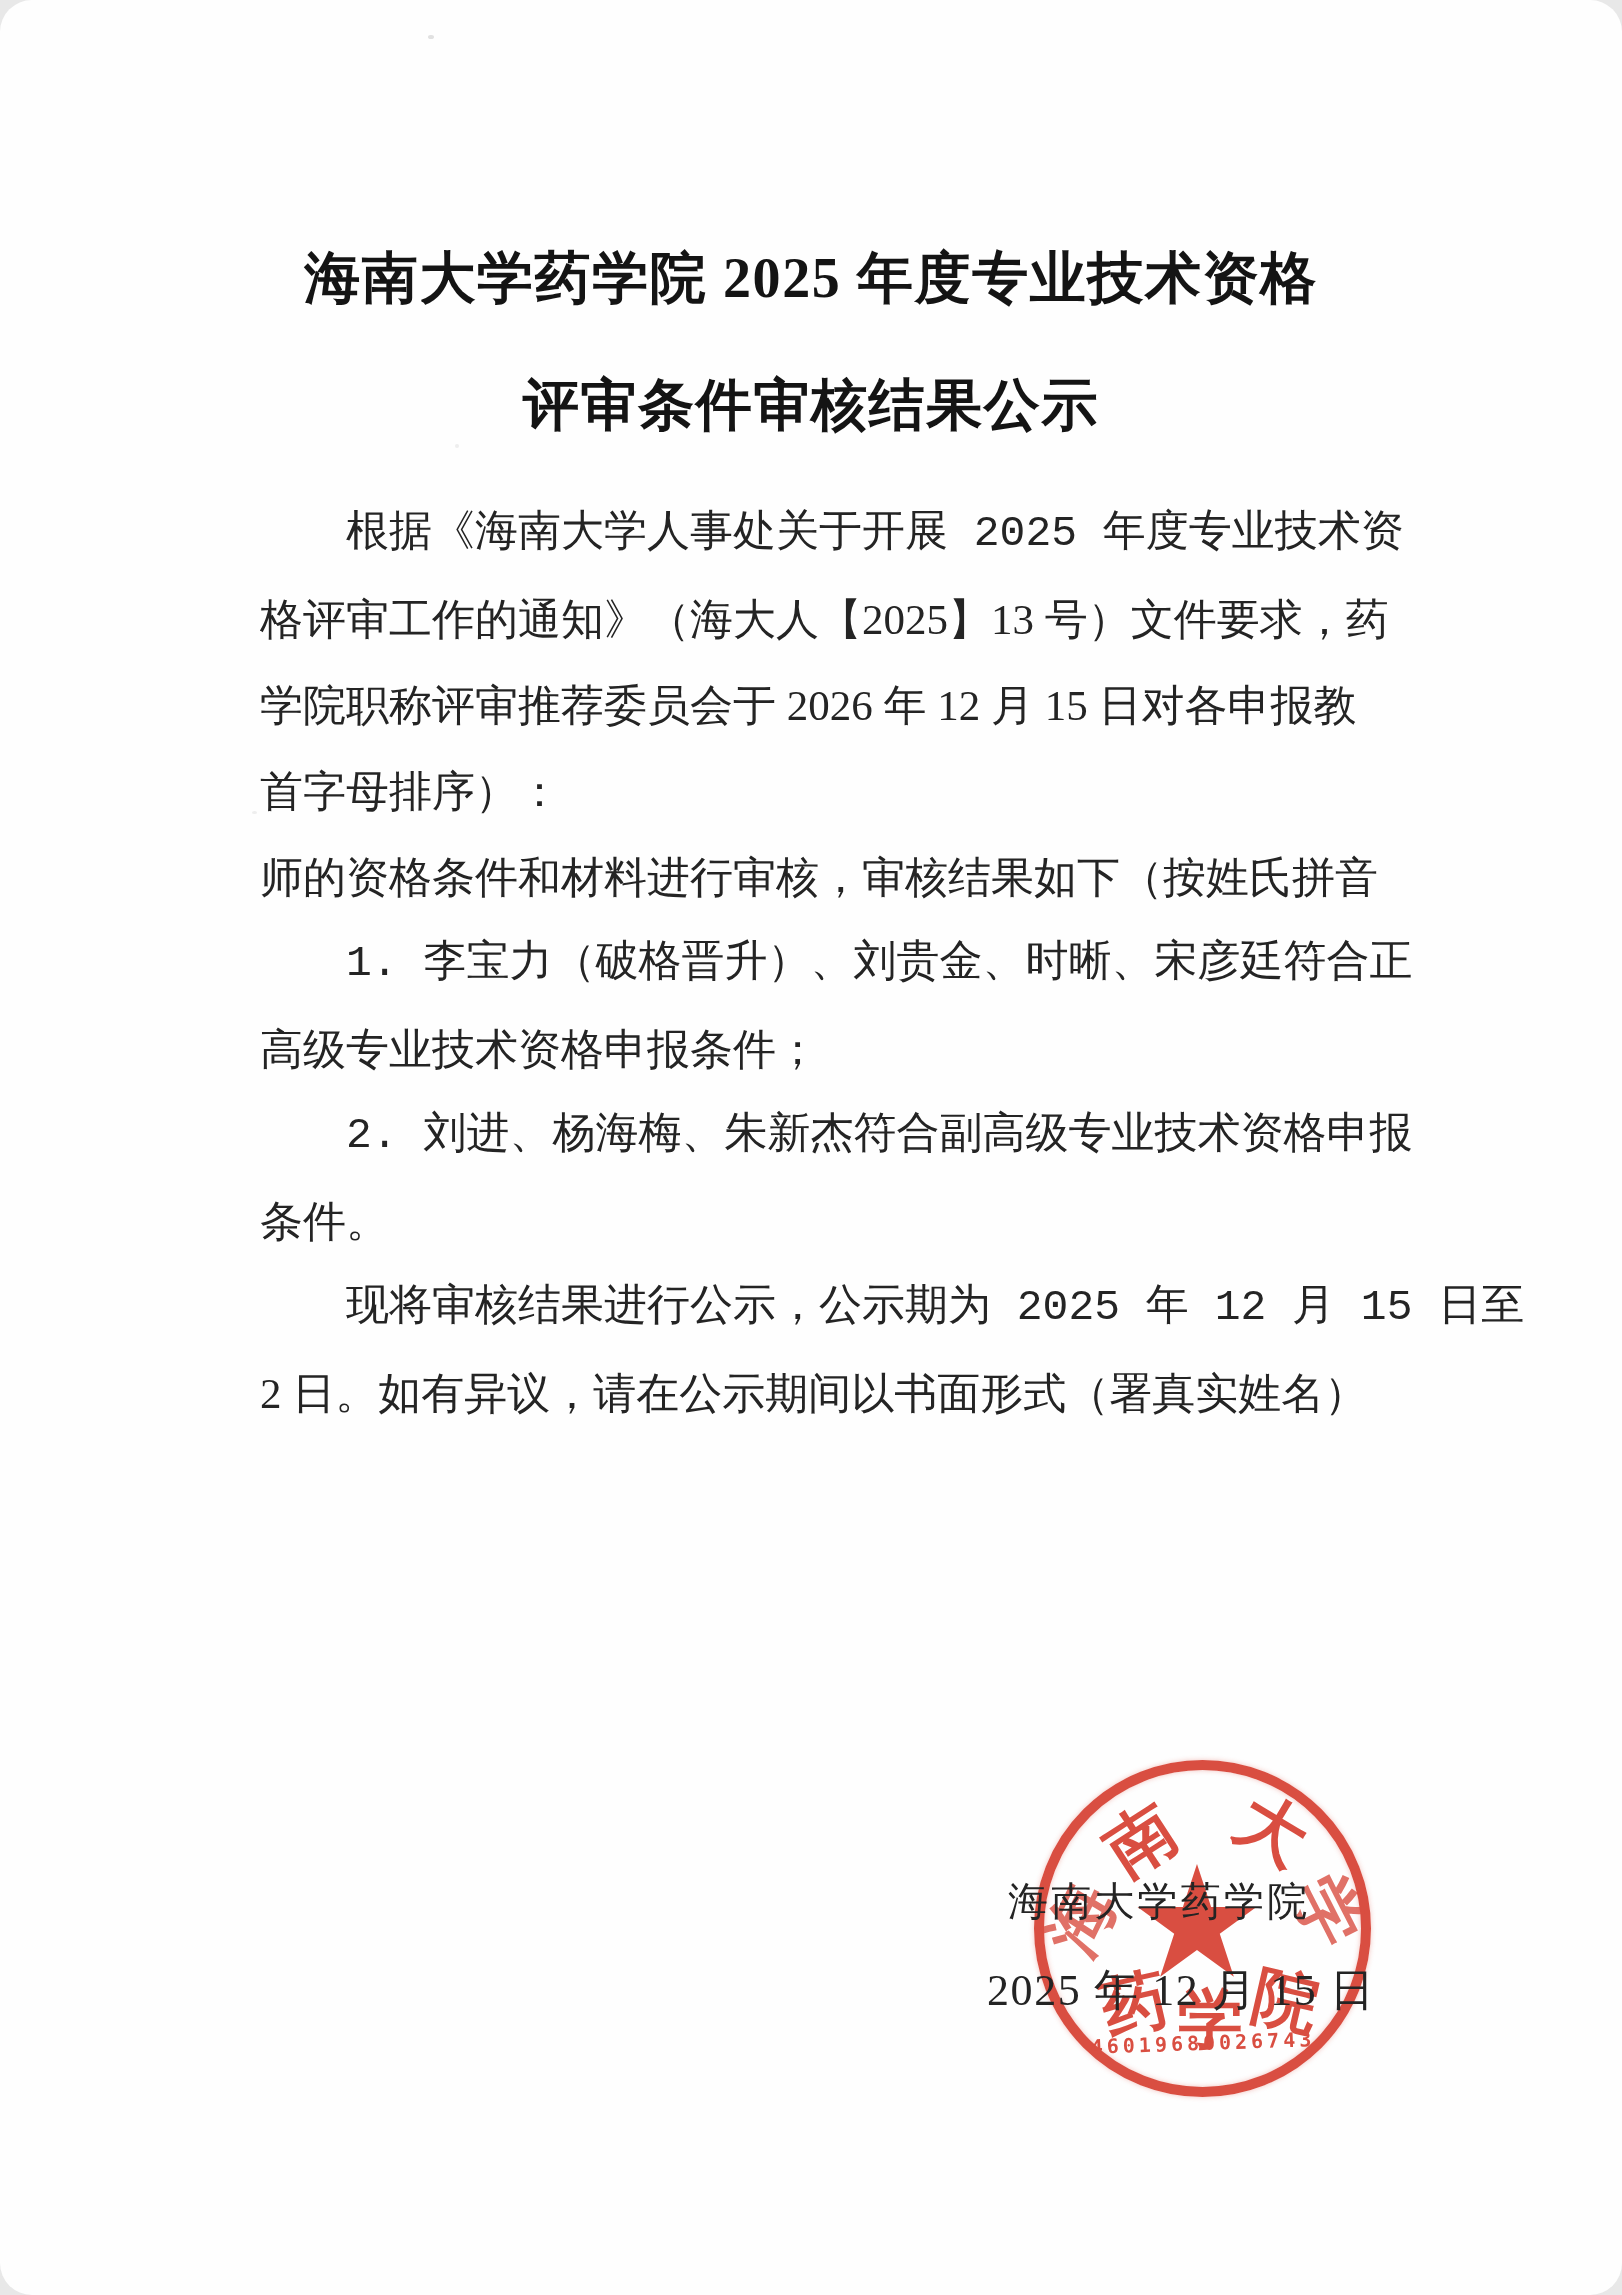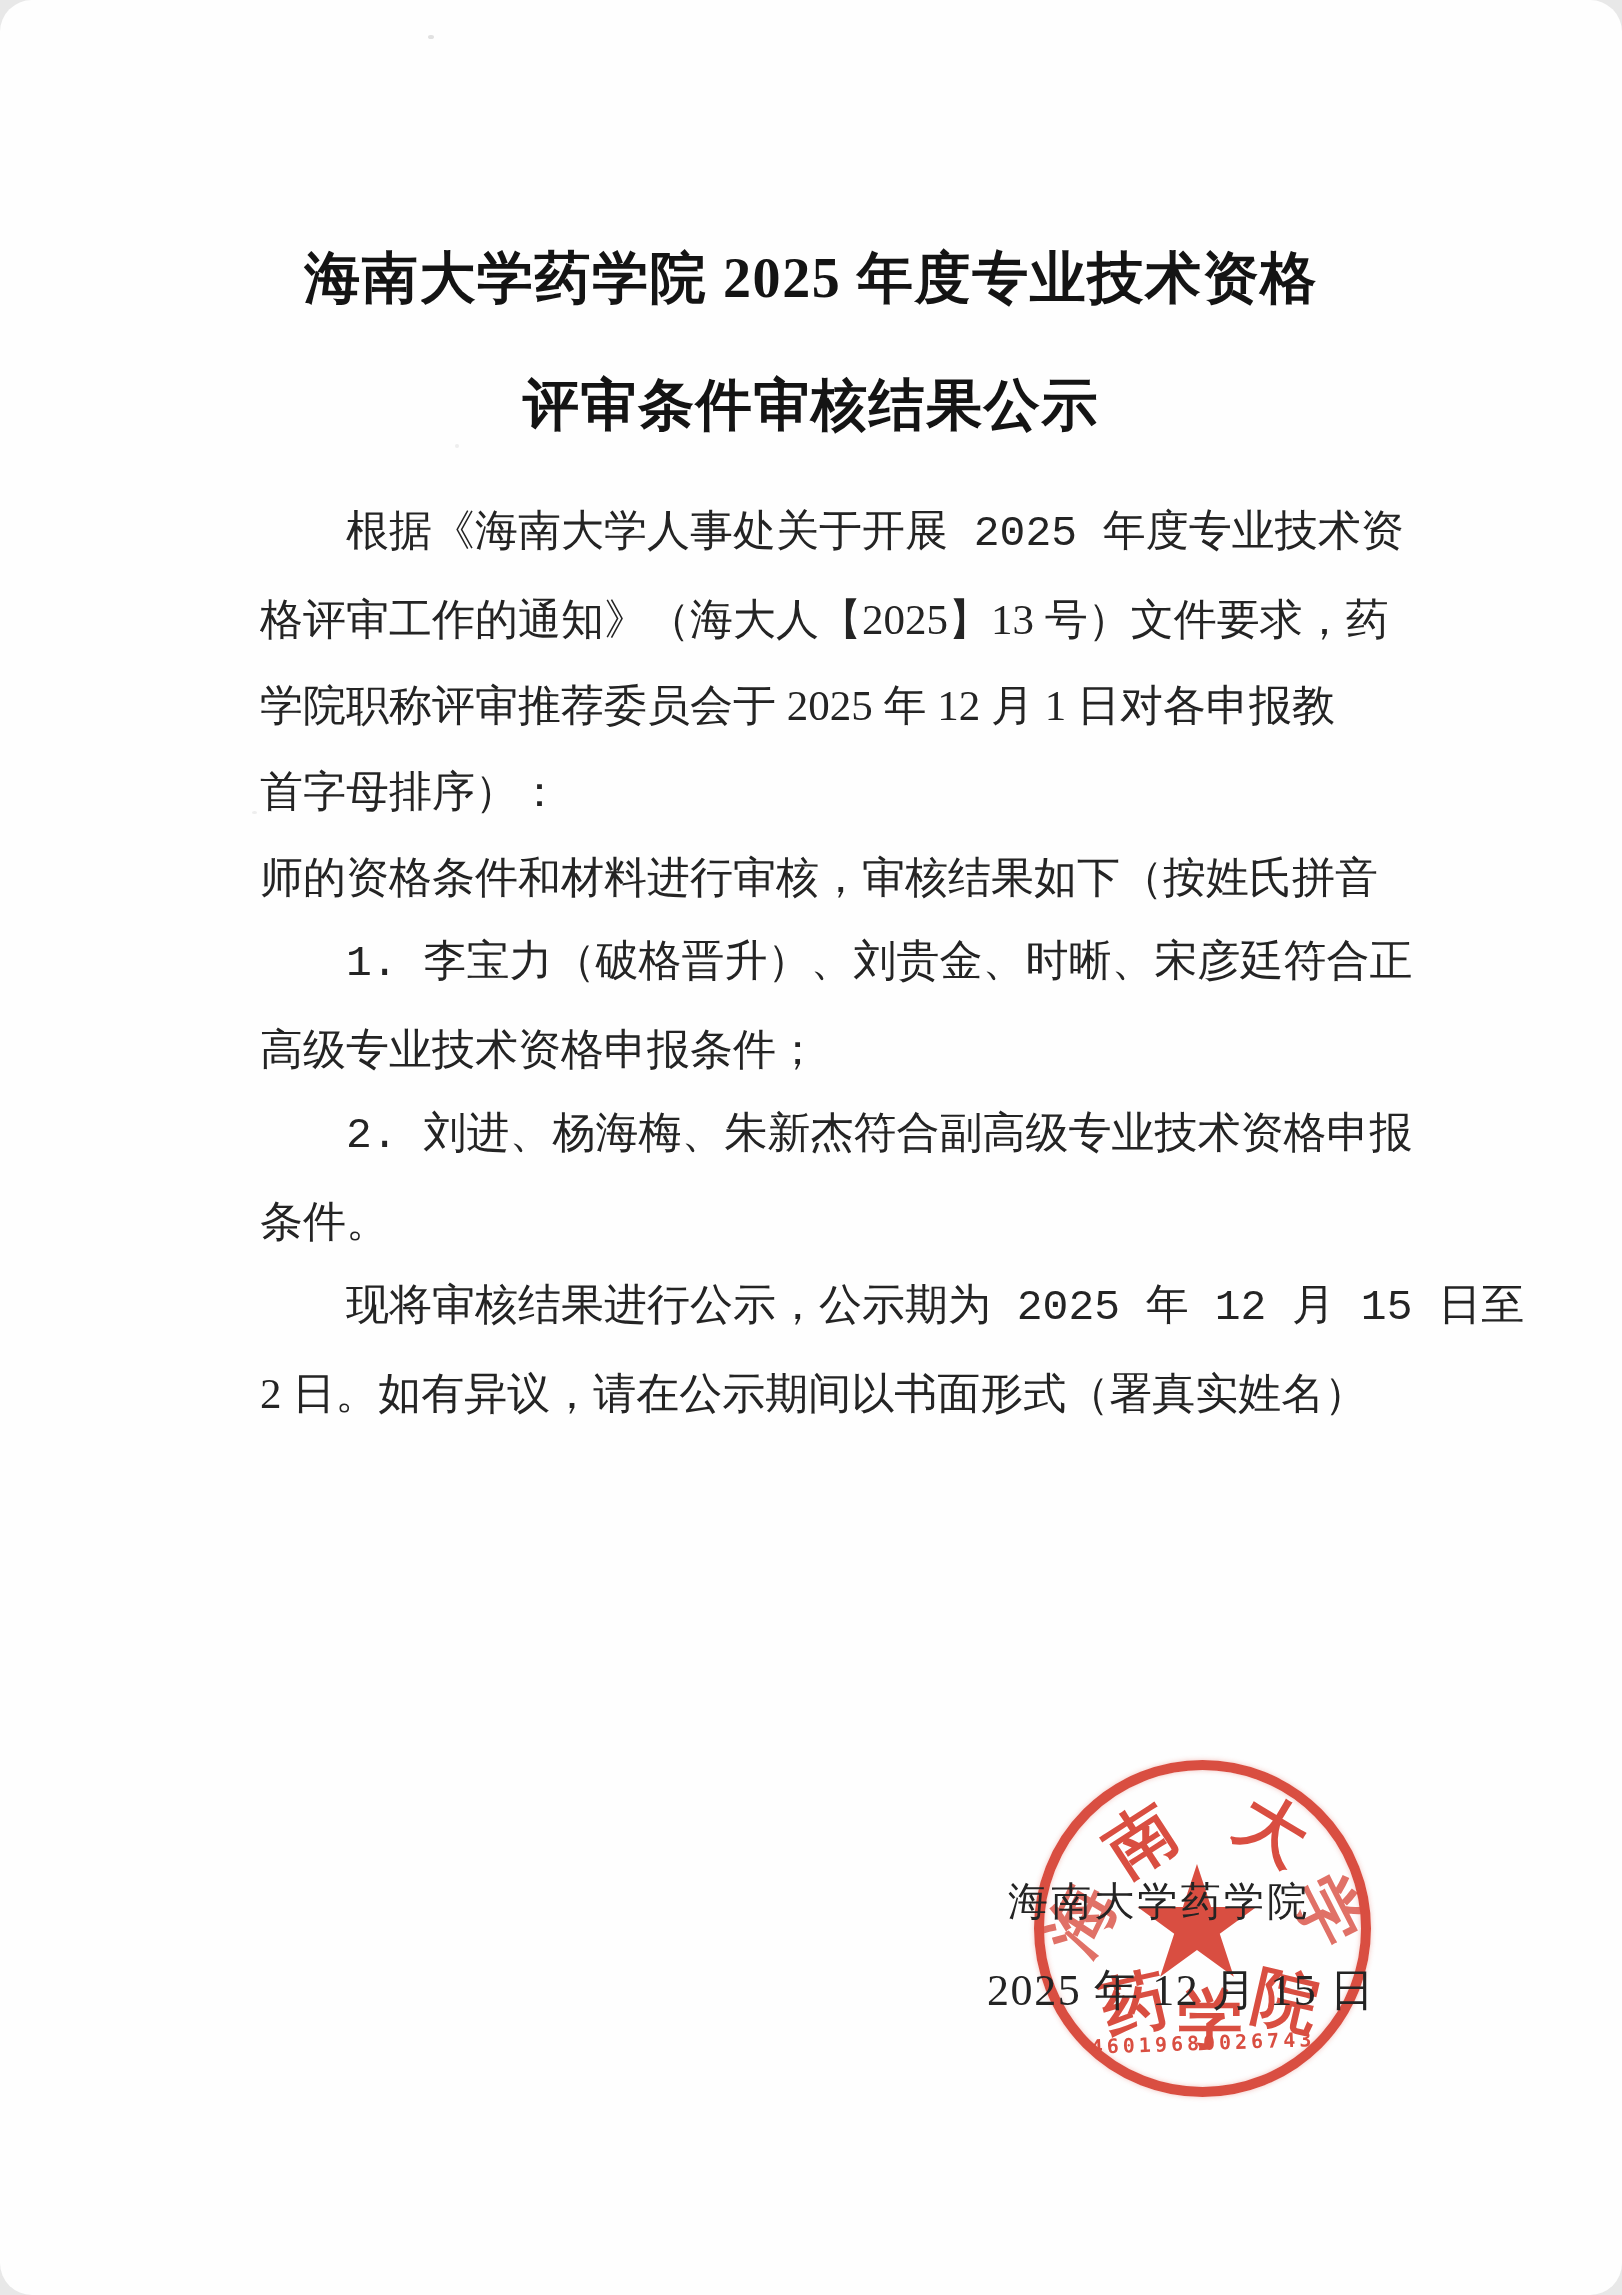--- a/index.html
+++ b/index.html
@@ -109,21 +109,21 @@
   <div class="speck s3"></div>
 
   <div class="title-block">
     <div>海南大学药学院 2025 年度专业技术资格</div>
     <div>评审条件审核结果公示</div>
   </div>
 
   <div class="content">
     <div class="line ind2">根据《海南大学人事处关于开展 2025 年度专业技术资</div>
     <div class="line">格评审工作的通知》（海大人【2025】13 号）文件要求，药</div>
-    <div class="line">学院职称评审推荐委员会于 2025 年 12 月 1 日对各申报教</div>
+    <div class="line">学院职称评审推荐委员会于 2026 年 12 月 15 日对各申报教</div>
     <div class="line">首字母排序）：</div>
     <div class="line">师的资格条件和材料进行审核，审核结果如下（按姓氏拼音</div>
     <div class="line ind2">1. 李宝力（破格晋升）、刘贵金、时晰、宋彦廷符合正</div>
     <div class="line">高级专业技术资格申报条件；</div>
     <div class="line ind2">2. 刘进、杨海梅、朱新杰符合副高级专业技术资格申报</div>
     <div class="line">条件。</div>
     <div class="line ind2">现将审核结果进行公示，公示期为 2025 年 12 月 15 日至</div>
     <div class="line">2 日。如有异议，请在公示期间以书面形式（署真实姓名）</div>
   </div>
 

